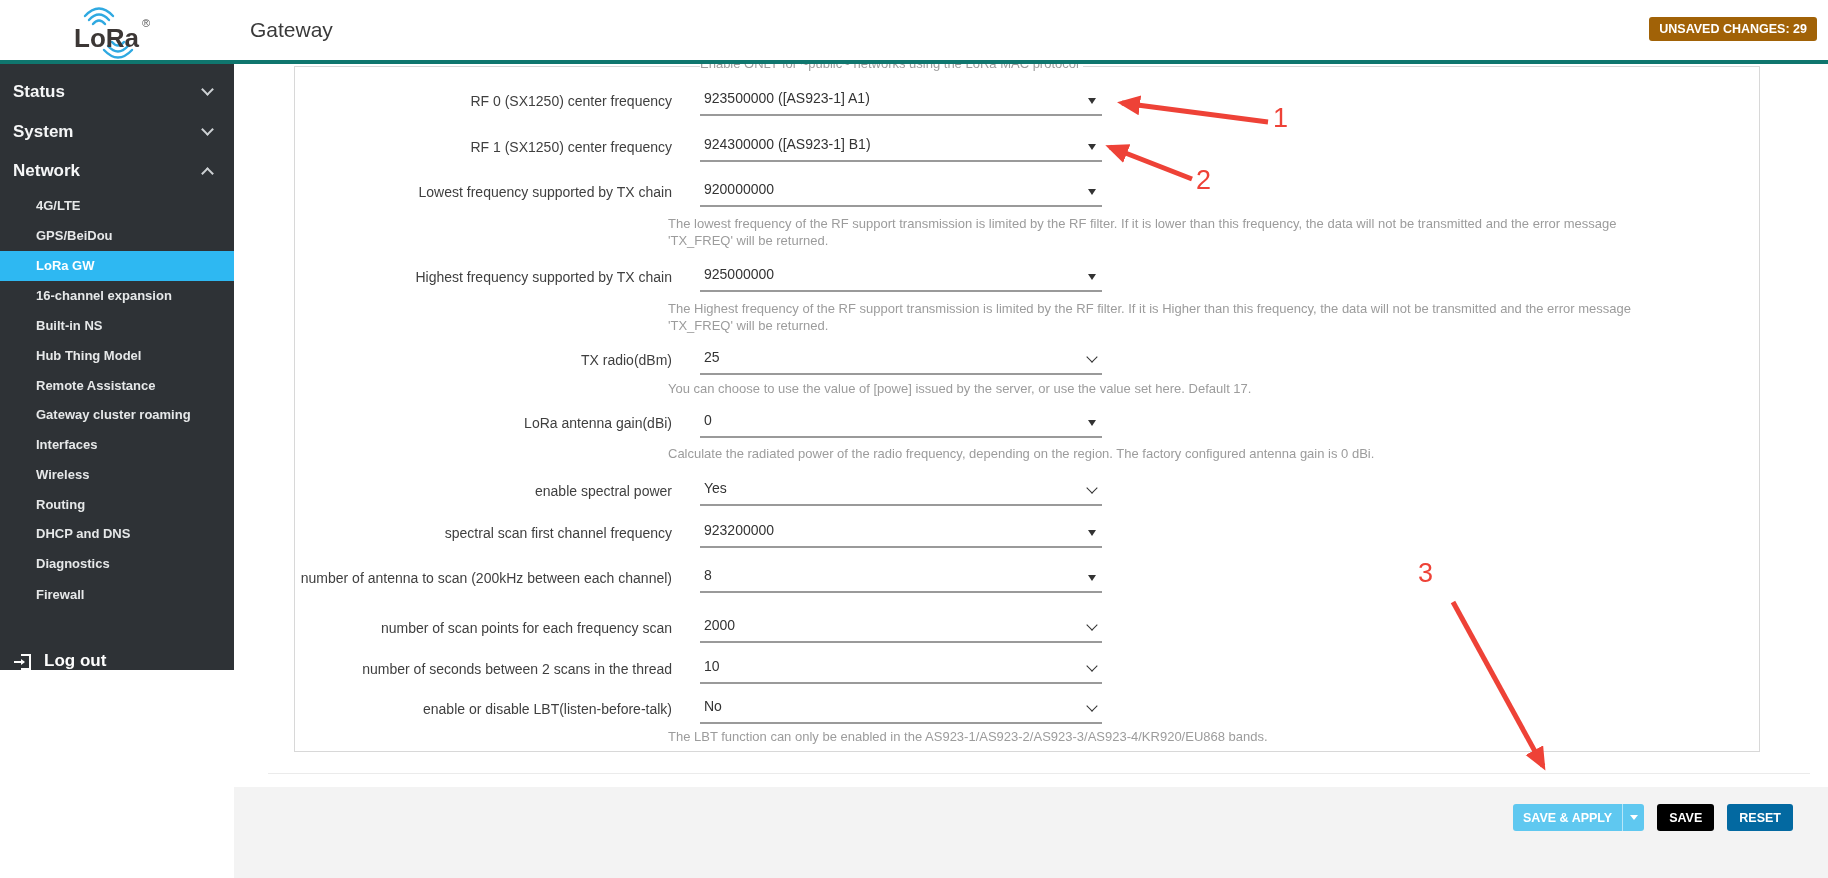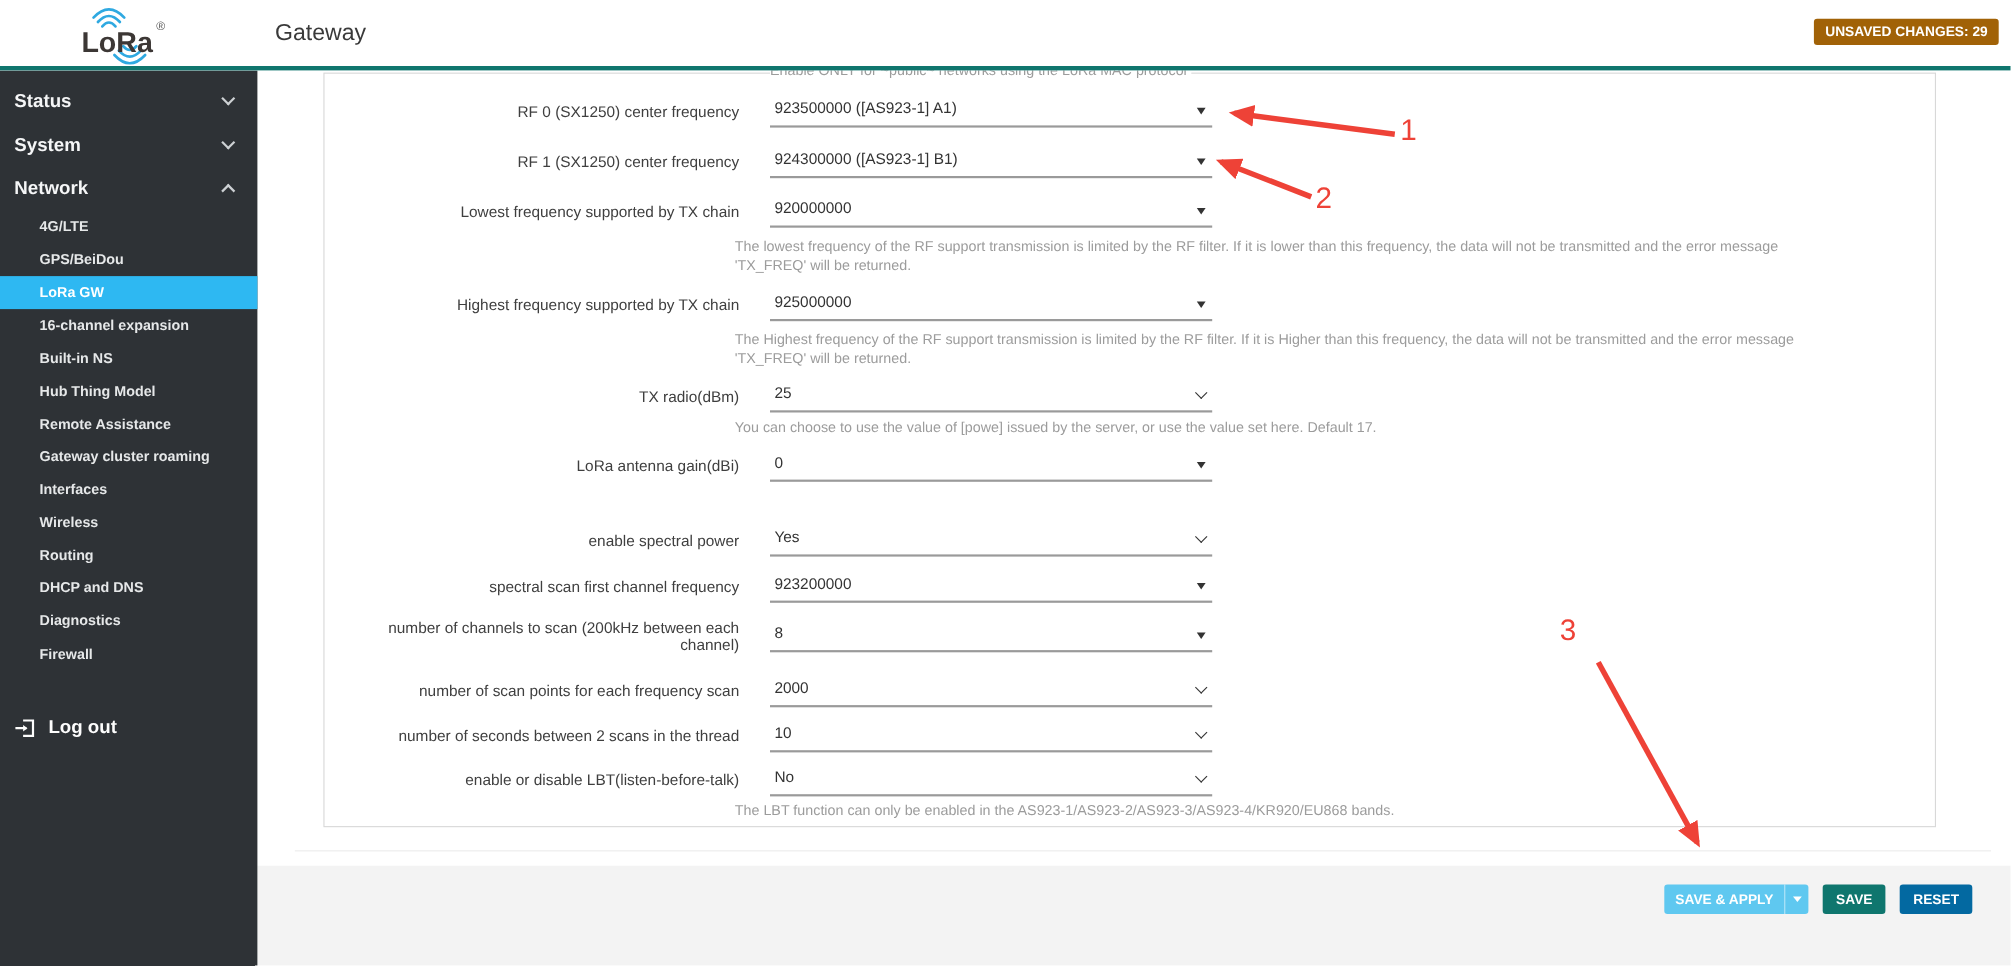--- a/index.html
+++ b/index.html
@@ -9,21 +9,21 @@
 
   
   .header { position:absolute; left:0; top:0; width:1828px; height:64px; background:#fff;
             border-bottom:4px solid #0f766e; z-index:6; }
   .logo-wrap { position:absolute; left:66px; top:5px; width:96px; height:56px; }
   .page-title { position:absolute; left:250px; top:18px; font-size:21px; color:#3a3a3a; }
   .badge { position:absolute; right:11px; top:17px; height:24px; background:#a16207; color:#fff;
            font-size:12.5px; font-weight:bold; line-height:24px; padding:0 10px; border-radius:3px; }
 
   
-  .sidebar { position:absolute; left:0; top:64px; width:234px; height:814px; background:#2e3236; z-index:5; }
+  .sidebar { position:absolute; left:0; top:64px; width:234px; height:606px; background:#2e3236; z-index:5; }
   .snav { position:absolute; left:0; width:234px; color:#e6e8e9; }
   .ssec { font-size:17px; font-weight:600; color:#f5f6f7; height:32px; line-height:32px; padding-left:13px; }
   .sitem { font-size:13px; font-weight:700; height:30px; line-height:30px; padding-left:36px; }
   .sitem.active { background:#2eb8f2; color:#fff; }
   .chev { position:absolute; right:22px; width:9px; height:9px; border-right:2px solid #cdd1d4;
           border-bottom:2px solid #cdd1d4; }
   .chev.down { transform:rotate(45deg); top:9px; }
   .chev.up   { transform:rotate(-135deg); top:14px; }
   .logout { position:absolute; left:0; width:234px; height:34px; color:#fdfdfd; font-size:17px;
             font-weight:600; line-height:34px; }
@@ -58,21 +58,21 @@
   .btnrow { position:absolute; right:35px; top:804px; display:flex; gap:13px; z-index:4; }
   .btn { height:27px; border:none; border-radius:3px; color:#fff; font-size:12.5px; font-weight:bold;
          font-family:"Liberation Sans", sans-serif; padding:0 12px; cursor:pointer; display:flex;
          align-items:center; }
   .btn-apply { background:#5fc8f0; padding:0; }
   .btn-apply .txt { padding:0 10px; }
   .btn-apply .split { width:22px; height:27px; border-left:1px solid rgba(255,255,255,.55);
                       display:flex; align-items:center; justify-content:center; }
   .btn-apply .split i { width:0; height:0; border-left:4px solid transparent;
                         border-right:4px solid transparent; border-top:5px solid #fff; }
-  .btn-save { background:#0f766e; }
+  .btn-save { background:#000000; }
   .btn-reset { background:#0369a1; }
 
   
   .annot { position:absolute; left:0; top:0; width:1828px; height:878px; z-index:8; pointer-events:none; }
 </style>
 </head>
 <body>
 
 <div id="stage">
 
@@ -127,39 +127,40 @@
   </div>
   <div class="fhelp" style="top:381px">You can choose to use the value of [powe] issued by the server, or use the value set here. Default 17.</div>
 
   <div class="frow" style="top:408px">
     <div class="flabel">LoRa antenna gain(dBi)</div>
     <div class="fctl">
       <span class="fval">0</span>
       <span class="caret-tri"></span>
     </div>
   </div>
+  <div class="fhelp" style="top:446px">Calculate the radiated power of the radio frequency, depending on the region. The factory configured antenna gain is 0 dBi.</div>
 
   <div class="frow" style="top:476px">
     <div class="flabel">enable spectral power</div>
     <div class="fctl">
       <span class="fval">Yes</span>
       <span class="caret-chev"></span>
     </div>
   </div>
 
   <div class="frow" style="top:518px">
     <div class="flabel">spectral scan first channel frequency</div>
     <div class="fctl">
       <span class="fval">923200000</span>
       <span class="caret-tri"></span>
     </div>
   </div>
 
   <div class="frow" style="top:563px">
-    <div class="flabel">number of channels to scan (200kHz between each channel)</div>
+    <div class="flabel">number of antenna to scan (200kHz between each channel)</div>
     <div class="fctl">
       <span class="fval">8</span>
       <span class="caret-tri"></span>
     </div>
   </div>
 
   <div class="frow" style="top:613px">
     <div class="flabel">number of scan points for each frequency scan</div>
     <div class="fctl">
       <span class="fval">2000</span>

